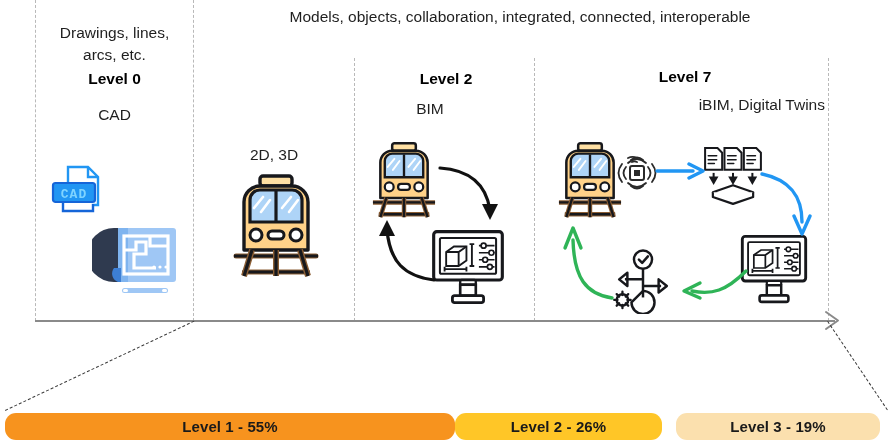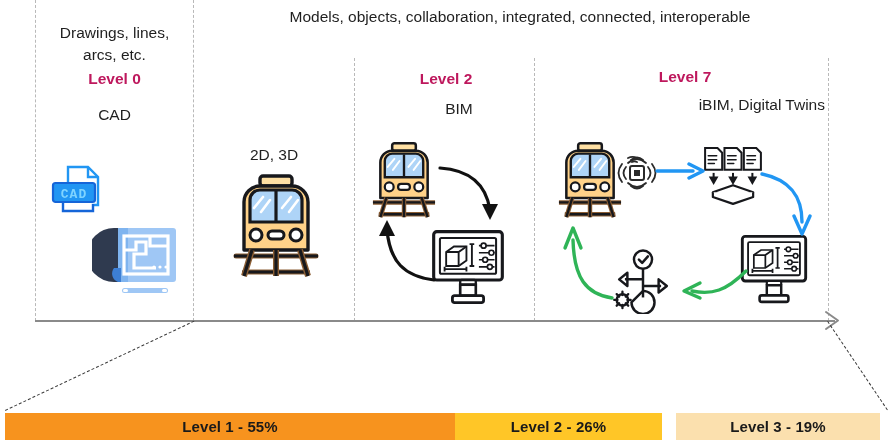--- a/index.html
+++ b/index.html
@@ -54,21 +54,21 @@
     font-size: 15.5px;
     line-height: 1.45;
     color: #1f1f1f;
     font-weight: 400;
   }
   .lvl-title {
     position: absolute;
     text-align: center;
     font-size: 15.5px;
     font-weight: 700;
-    color: #be185d;
+    color: #000000;
   }
   .lvl-sub {
     position: absolute;
     text-align: center;
     font-size: 15.5px;
     font-weight: 400;
     color: #1f1f1f;
   }
 
   
@@ -79,20 +79,21 @@
     position: absolute;
     top: 413px;
     height: 27px;
     display: flex;
     align-items: center;
     justify-content: center;
     font-size: 15px;
     font-weight: 700;
     color: #1a1a1a;
     letter-spacing: .1px;
+    border-radius: 11px;
   }
 </style>
 </head>
 <body>
 
 <div id="canvas">
 
   <div class="vdash" style="left:35px; top:0px; height:321px;"></div>
   <div class="vdash" style="left:193px; top:0px; height:321px;"></div>
   <div class="vdash" style="left:354px; top:58px; height:263px;"></div>
@@ -111,21 +112,21 @@
 arcs, etc.</div>
 
   <div class="caption" style="left:210px; top:6px; width:620px;text-align:center;">Models, objects, collaboration, integrated, connected, interoperable</div>
 
   <div class="lvl-title" style="left:42px; top:70px; width:145px;">Level 0</div>
   <div class="lvl-sub" style="left:42px; top:106px; width:145px;">CAD</div>
 
   <div class="lvl-sub" style="left:200px; top:100px; width:148px;margin-top:46px;">2D, 3D</div>
 
   <div class="lvl-title" style="left:362px; top:70px; width:168px;">Level 2</div>
-  <div class="lvl-sub" style="left:375px; top:100px; width:168px;">BIM</div>
+  <div class="lvl-sub" style="left:346px; top:100px; width:168px;">BIM</div>
 
   <div class="lvl-title" style="left:545px; top:68px; width:280px;">Level 7</div>
   <div class="lvl-sub" style="left:545px; top:96px; width:280px;text-align:right;">iBIM, Digital Twins</div>
 
   <svg class="icon-abs" style="left:46px; top:160px;" width="62" height="62" viewBox="0 0 62 62">
     <path d="M22 26 L22 7 L42 7 L52 17 L52 45 L22 45 Z" fill="#ffffff" stroke="#2196f3" stroke-width="2.4"></path>
     <path d="M42 7 L42 17 L52 17" fill="none" stroke="#2196f3" stroke-width="2.4"></path>
     <path d="M17 31 L17 51 L47 51 L47 44" fill="#ffffff" stroke="#1565d8" stroke-width="2.4"></path>
     <rect x="7" y="23" width="42" height="19" rx="2.5" fill="#2196f3" stroke="#1565d8" stroke-width="2.2"></rect>
     <text x="28" y="37.5" font-family="'Liberation Mono', monospace" font-size="13" font-weight="700" fill="#7fd4ff" text-anchor="middle" letter-spacing="1">CAD</text>

